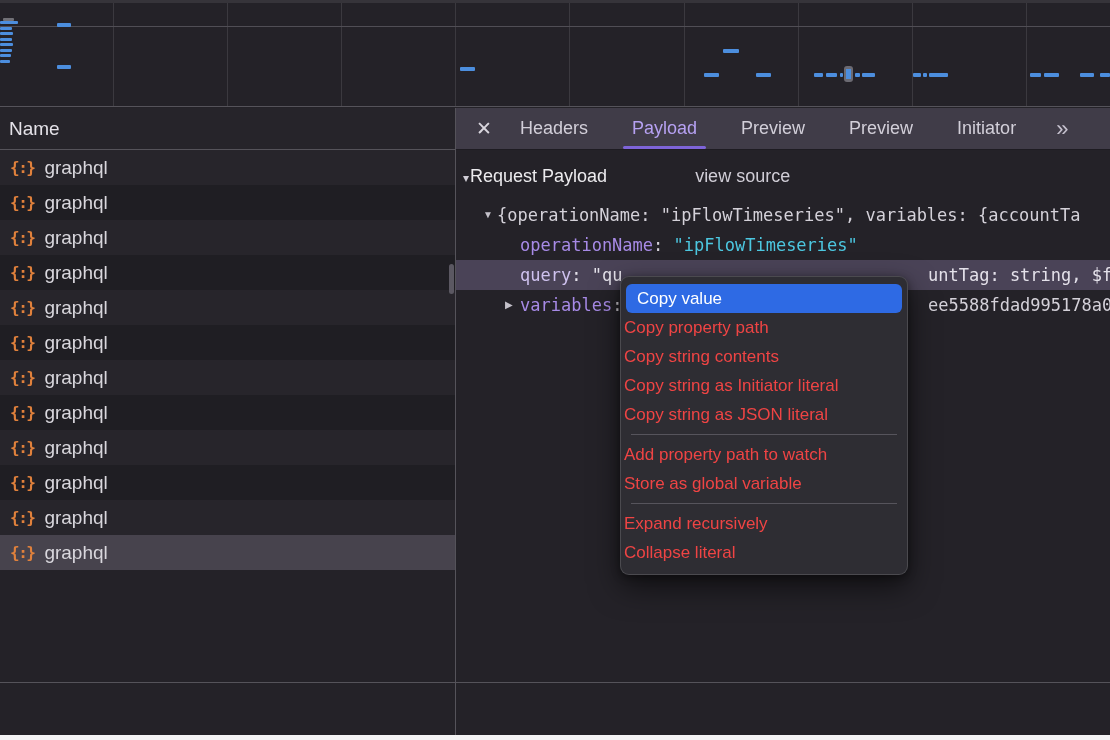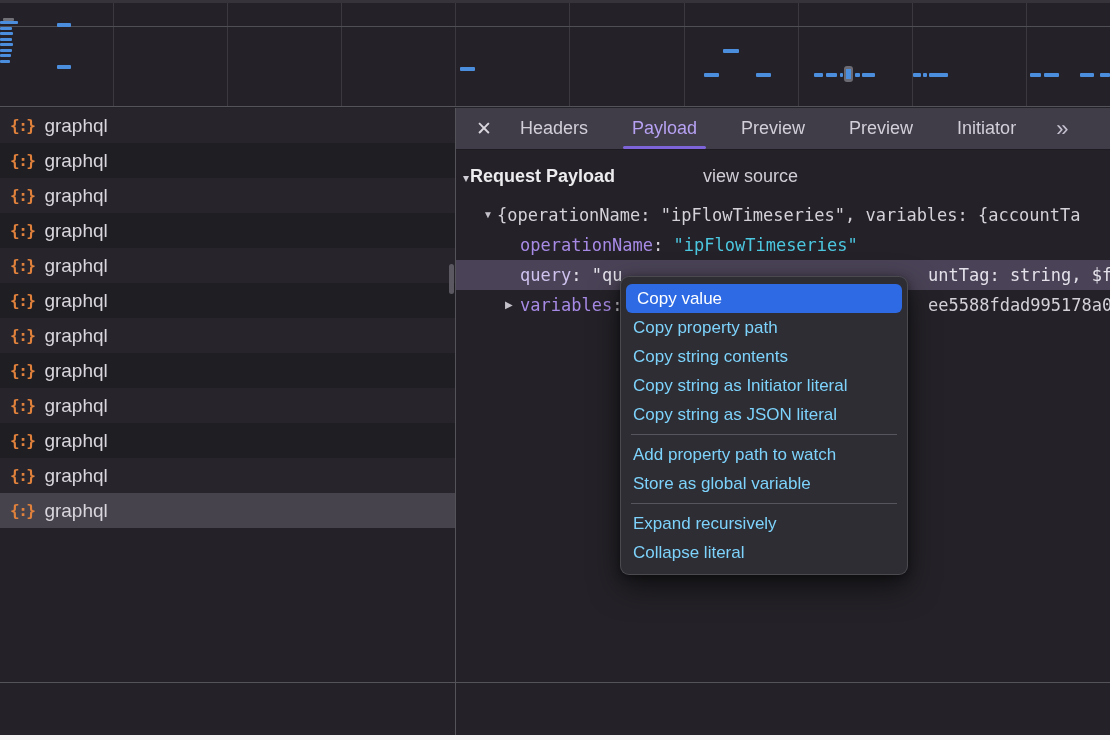--- a/index.html
+++ b/index.html
@@ -42,21 +42,21 @@
   .tab{padding:0 4px;margin-right:36px;font-size:18px;color:#d2cfd9;line-height:41px;
        position:relative;white-space:nowrap;}
   .tab.active{color:var(--tab-accent);}
   .tab.active::after{content:"";position:absolute;left:-5px;right:-5px;bottom:0;height:3px;
        background:var(--tab-underline);border-radius:2px;}
   .more{font-size:22px;color:#c5c1ce;letter-spacing:-2px;}
 
   .payload-pane{position:relative;height:532px;overflow:hidden;}
   .payload-header{display:flex;align-items:baseline;padding:16px 0 0 7px;height:22px;}
   .sec-arrow{font-size:12px;color:#d0cdd6;margin-right:1px;}
-  .sec-title{font-size:18px;font-weight:bold;color:#ecebee;}
+  .sec-title{font-size:18px;font-weight:normal;color:#ecebee;}
   .view-source{margin-left:88px;font-size:18px;color:#d0cdd6;}
 
   .tree{margin-top:12px;font-family:"DejaVu Sans Mono",monospace;font-size:17px;}
   .tree-row{height:30px;line-height:30px;position:relative;white-space:nowrap;}
   .tree-row.rowsel{background:var(--query-row-bg);}
   .tarrow{position:absolute;font-size:10px;color:#c4c1ca;font-family:"Liberation Sans",sans-serif;}
   .tarrow.a1{left:27px;}
   .tarrow.a2{left:49px;}
   .ind1{margin-left:41px;}
   .ind2{margin-left:64px;}
@@ -66,21 +66,21 @@
   .v{color:#e4e1ea;}
   .rowsel .k{color:#cfc2ef;}
   .rowsel .p{color:#e4e1ea;}
   .post{position:absolute;left:472px;top:0;}
 
   
   .context-menu{position:absolute;left:620px;top:276px;width:288px;box-sizing:border-box;
       background:#2e2d33;border:1px solid rgba(255,255,255,0.14);border-radius:9px;
       padding:7px 0;z-index:10;
       box-shadow:0 12px 30px rgba(0,0,0,0.55),0 2px 8px rgba(0,0,0,0.4);}
-  .menu-item{height:29px;line-height:29px;padding:0 12px;font-size:17px;color:#7dd3fc;
+  .menu-item{height:29px;line-height:29px;padding:0 3px;font-size:17px;color:#ef4444;
              white-space:nowrap;overflow:hidden;}
   .menu-item.hl{background:var(--menu-highlight);border-radius:6px;margin:0 5px;
                 padding:0 11px;color:#ffffff;}
   .menu-sep{height:1px;background:#56545c;margin:5px 10px;}
 
   .bottom-strip{position:absolute;left:0;right:0;bottom:0;height:5px;background:#f4f4f5;z-index:6;}
 </style>
 </head>
 <body>
 
@@ -123,20 +123,23 @@
       <div class="wbar" style="left: 913px; top: 70px; width: 8px; height: 4px;"></div>
       <div class="wbar" style="left: 923px; top: 70px; width: 4px; height: 4px;"></div>
       <div class="wbar" style="left: 929px; top: 70px; width: 19px; height: 4px;"></div>
       <div class="wbar" style="left: 1030px; top: 70px; width: 11px; height: 4px;"></div>
       <div class="wbar" style="left: 1044px; top: 70px; width: 15px; height: 4px;"></div>
       <div class="wbar" style="left: 1080px; top: 70px; width: 14px; height: 4px;"></div>
       <div class="wbar" style="left: 1100px; top: 70px; width: 10px; height: 4px;"></div>
     </div>
 
   <div class="left-panel">
+    <div class="name-header">
+      <span>Name</span>
+    </div>
     <div class="request-list">
         <div class="req-row light">
           <span class="json-icon">{:}</span>
           <span class="req-label">graphql</span>
         </div>
         <div class="req-row dark">
           <span class="json-icon">{:}</span>
           <span class="req-label">graphql</span>
         </div>
         <div class="req-row light">

